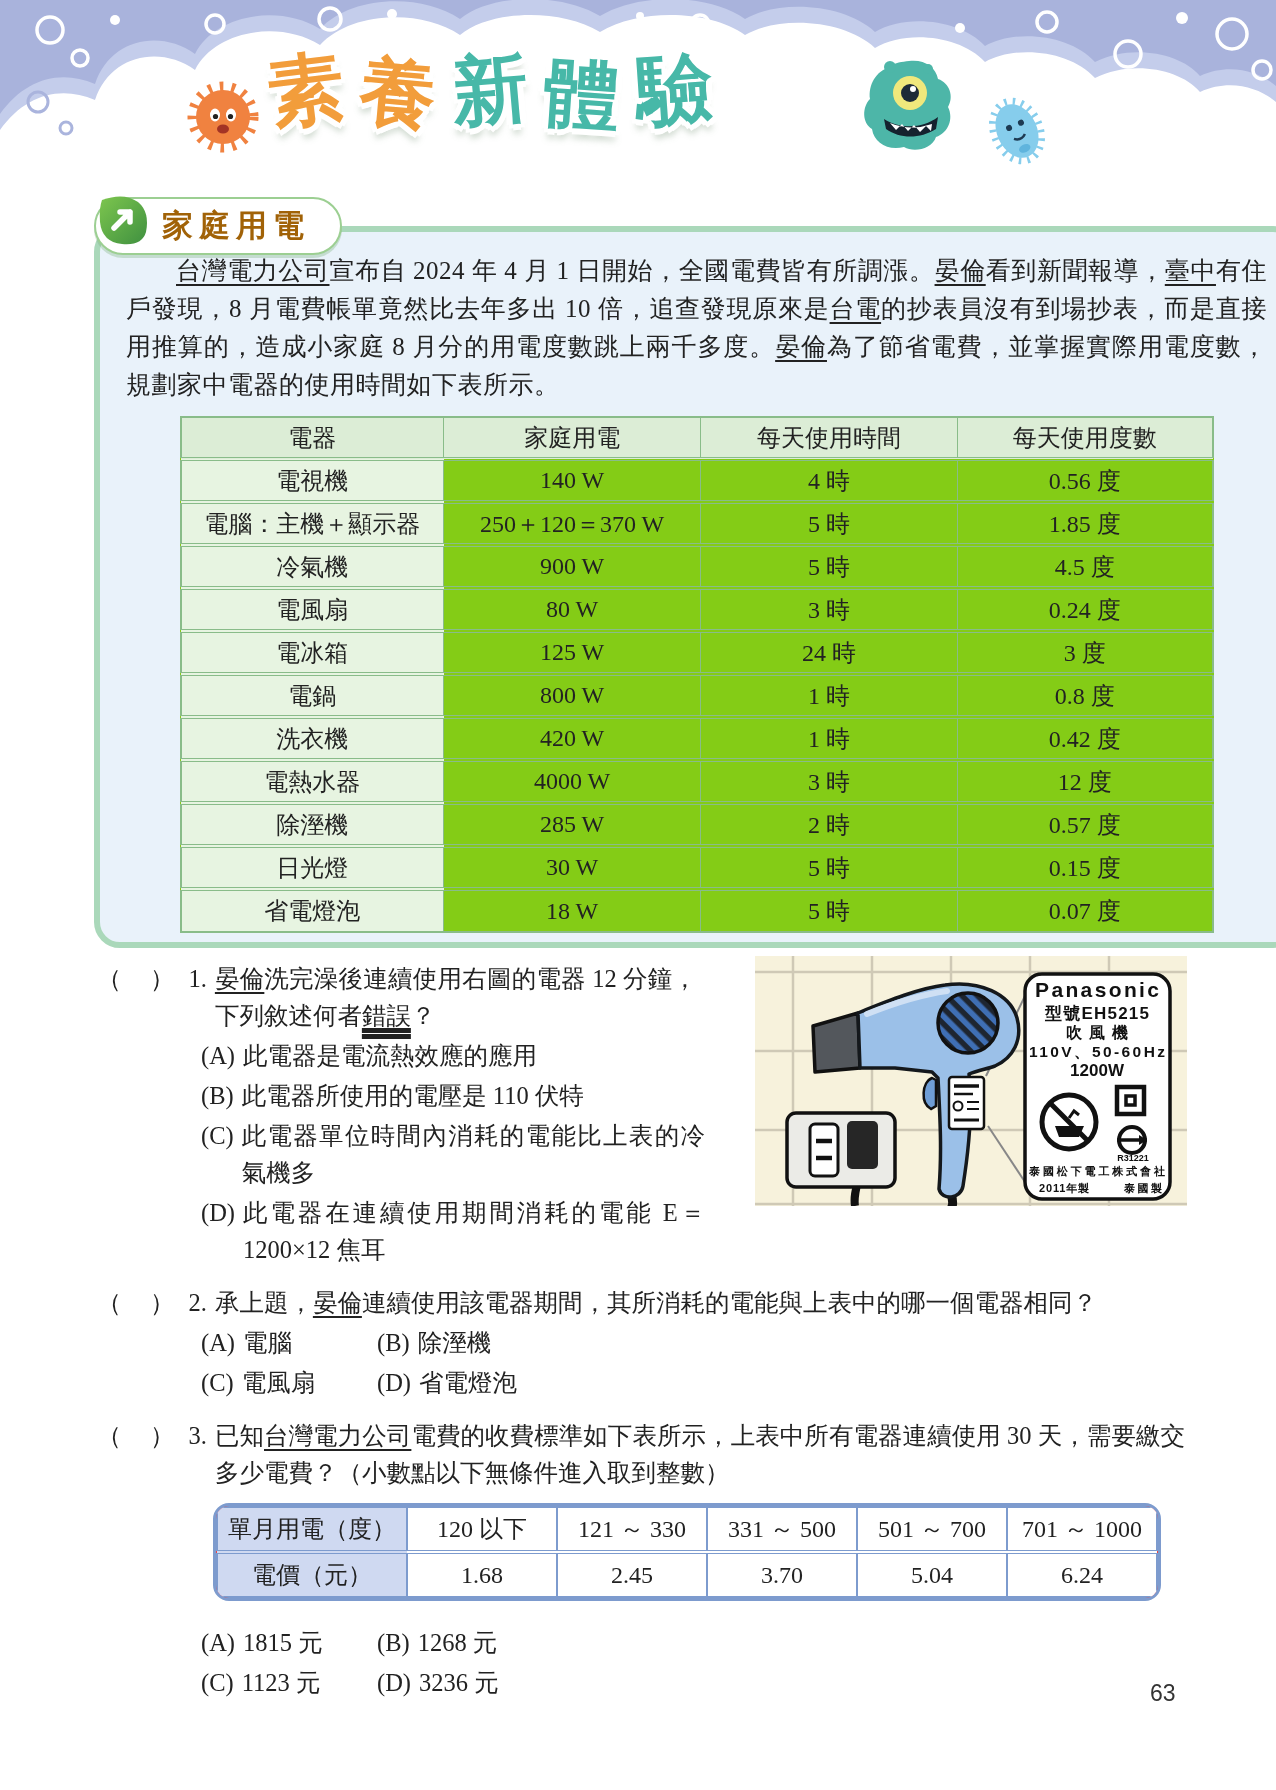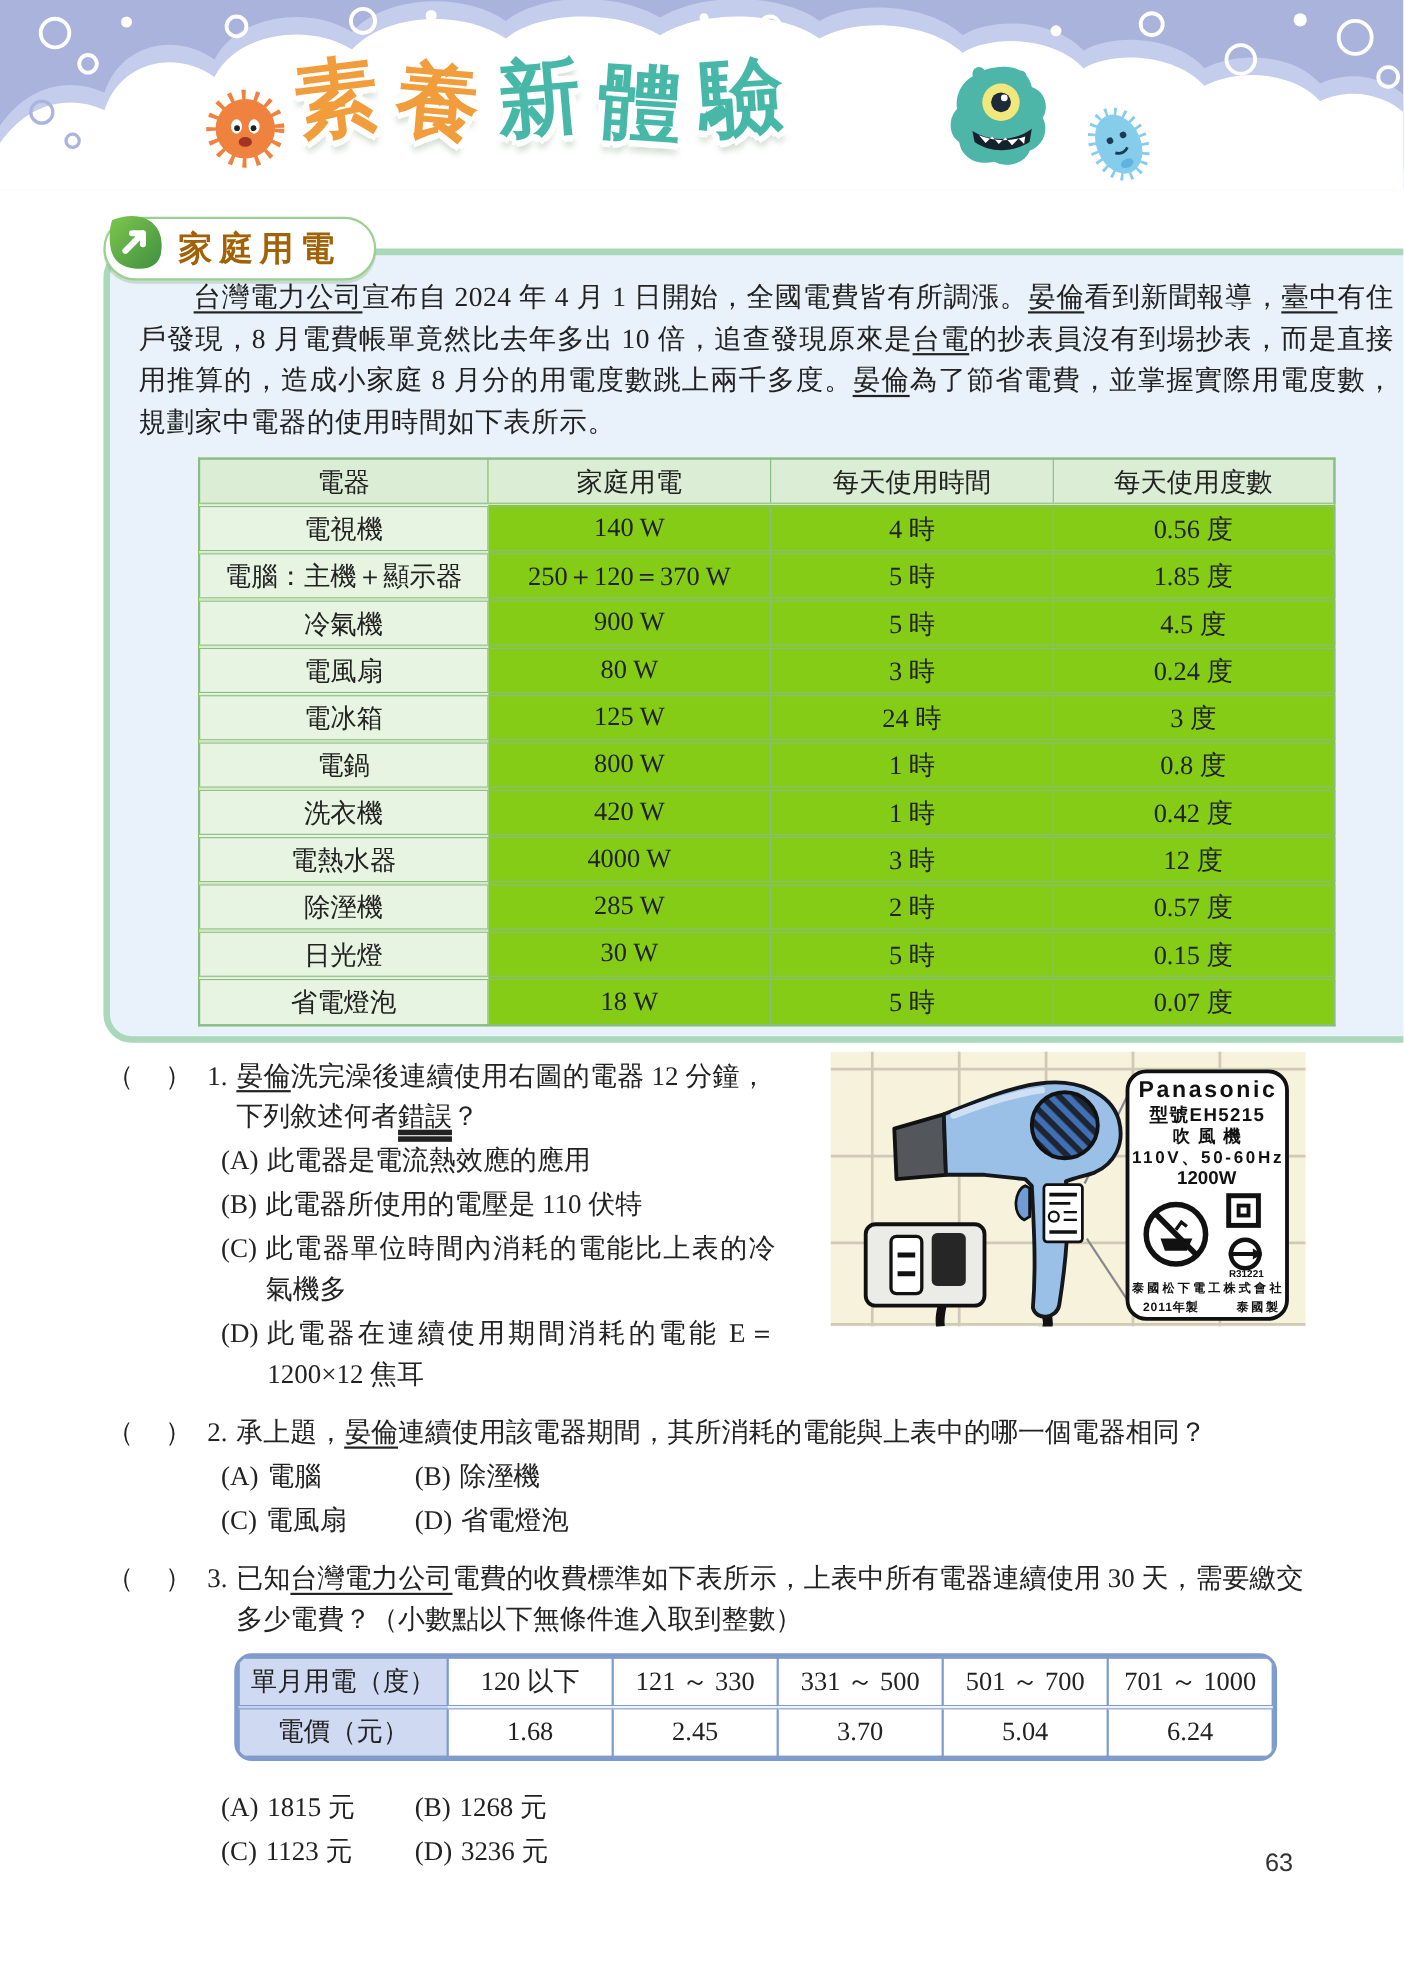--- a/index.html
+++ b/index.html
@@ -48,21 +48,21 @@
   .q-body { padding-left:104px; }
   .q1 .q-head, .q1 .q-body { width:600px; }
   .q1 .q-body { width:608px; }
   .opt { display:flex; align-items:flex-start; margin-top:3px; }
   .opt-label { white-space:nowrap; margin-right:8px; font-family:"Liberation Serif",serif; }
   .opt-text { text-align:justify; }
   .opts-grid { display:grid; grid-template-columns:150px max-content; column-gap:26px; }
   .opts-grid .opt { margin-top:3px; }
   .dryer-fig { position:absolute; top:-4px; right:-2px; width:432px; height:250px; }
 
-  .price-wrap { display:inline-block; border:3px solid #7d9bce; border-radius:16px; overflow:hidden; margin:12px 0 10px 12px; background:#a3a3a3; }
+  .price-wrap { display:inline-block; border:3px solid #7d9bce; border-radius:16px; overflow:hidden; margin:12px 0 10px 12px; background:#ef4444; }
   .price-table { border-collapse:collapse; font-size:24px; }
   .price-table td { border:2px solid #7d9bce; background:#fff; text-align:center; height:45px; padding:0 10px; min-width:150px; }
   .price-table td:first-child { background:#cfd9f1; min-width:186px; }
   .price-table tr + tr td { border-top:4px double #7d9bce;margin-top:44px; }
 
   .page-num { position:absolute; top:1680px; left:1150px; font-family:"Liberation Sans","DejaVu Sans",sans-serif; font-size:23px; color:#333; }
 </style>
 </head>
 <body>
 

